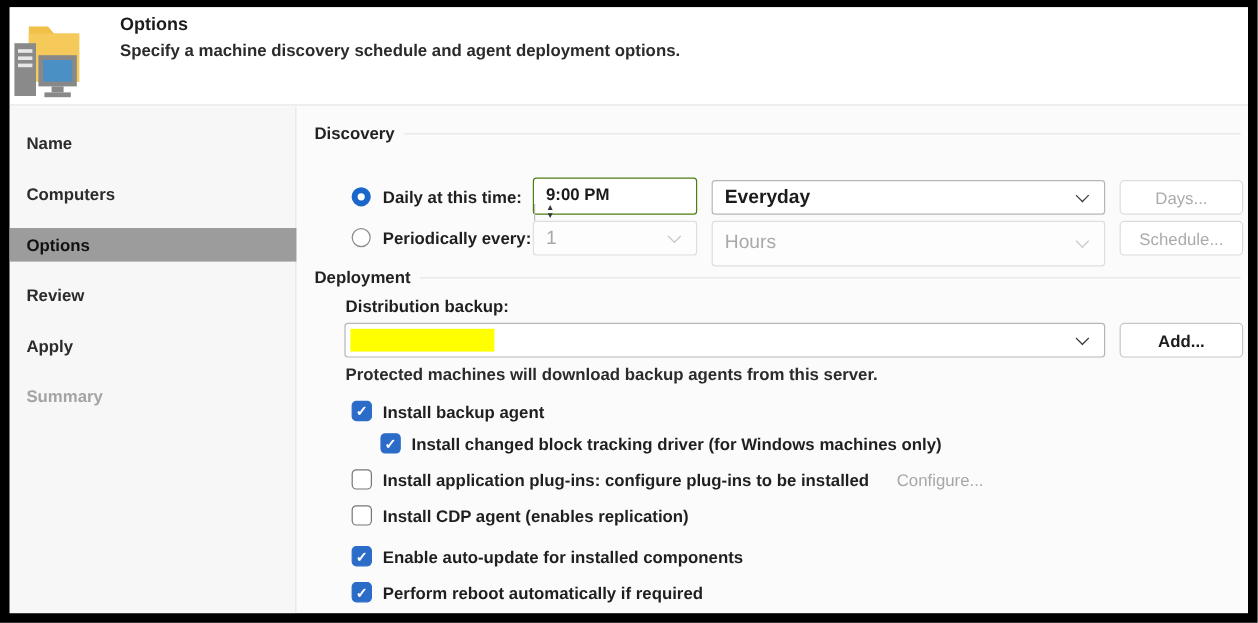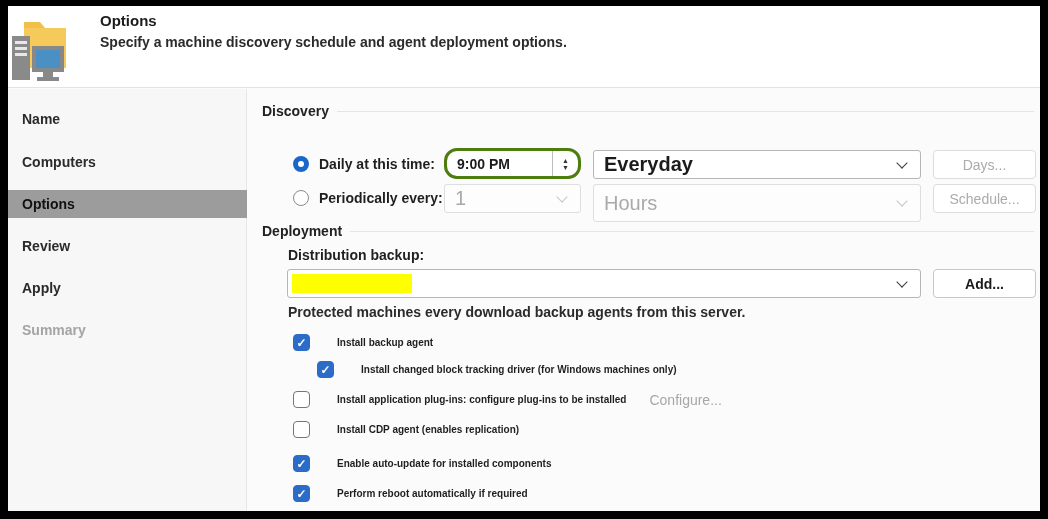--- a/index.html
+++ b/index.html
@@ -28,31 +28,31 @@
   
   .radio { position:absolute; width:16px; height:16px; border-radius:50%; background:#fff; border:1px solid #8b8b8b; }
   .radio.on { border:5px solid #1b66c9; }
 
   
   .cbrow { position:absolute; display:flex; align-items:center; gap:9px; }
   .checkbox { width:17px; height:17px; border:1px solid #767676; border-radius:4px; background:#fff; flex:0 0 auto;
               display:flex; align-items:center; justify-content:center; }
   .checkbox.on { background:#2b6cc8; border-color:#2b6cc8; }
   .checkbox.on::after { content:"✓"; color:#fff; font-size:12px; font-weight:700; line-height:1; }
-  .cbl { font-size:10px; font-weight:600; color:#1f1f1f; white-space:nowrap;margin-left:18px; }
+  .cbl { font-size:14px; font-weight:600; color:#1f1f1f; white-space:nowrap; }
   .cbl-suffix { font-size:14px; font-weight:400; color:#a7a7a7; margin-left:14px; }
 
   
-  .spinbox { position:absolute; background:#fff; border:3px solid #4d7c0f; border-radius:13px; display:flex; }
+  .spinbox { position:absolute; background:#fff; border:1px solid #4d7c0f; border-radius:3px; display:flex;flex-direction:column; }
   .spinbox .val { flex:1; padding:5px 0 0 10px; font-size:14px; font-weight:600; color:#1b1b1b; }
   .spinner { width:26px; border-left:1px solid #bdbdbd; display:flex; flex-direction:column; align-items:center; justify-content:center; color:#333; }
   .spinner span { font-size:7px; line-height:7px; }
 
   .combo { position:absolute; background:#fff; border:1px solid #b6b6b6; border-radius:3px; display:flex; align-items:center; }
-  .combo .val { flex:1; padding-left:10px; font-size:20px; font-weight:600; color:#1b1b1b; white-space:nowrap; overflow:hidden; }
+  .combo .val { flex:1; padding-left:10px; font-size:16px; font-weight:600; color:#1b1b1b; white-space:nowrap; overflow:hidden; }
   .combo.disabled { border-color:#dedede; background:#fdfdfd; }
   .combo.disabled .val { color:#a9a9a9; font-weight:400; }
   .chev { width:8px; height:8px; border-right:1.6px solid #3a3a3a; border-bottom:1.6px solid #3a3a3a;
           transform:rotate(45deg); margin:-4px 14px 0 8px; flex:0 0 auto; }
   .combo.disabled .chev { border-color:#c7c7c7; }
   .redaction { height:19px; width:120px; background:#ffff00; margin-left:4px; }
 
   .btn { position:absolute; background:#fff; border:1px solid #d2d2d2; border-radius:4px;
          font-size:14px; text-align:left; display:flex; align-items:center; justify-content:center; }
   .btn.disabled { color:#ababab; font-weight:400; border-color:#dcdcdc; }
@@ -139,21 +139,21 @@
     <div class="lbl" style="left:280px; top:241px">Distribution backup:</div>
 
     <div class="combo" style="left:279px; top:263px; width:634px; height:29px">
       <span class="redaction"></span>
       <div class="val"></div>
       <span class="chev"></span>
     </div>
 
     <div class="btn primary-enabled" style="left:925px; top:263px; width:103px; height:29px">Add...</div>
 
-    <div class="helper" style="left:280px; top:298px">Protected machines every download backup agents from this server.</div>
+    <div class="helper" style="left:280px; top:298px">Protected machines will download backup agents from this server.</div>
 
     <div class="cbrow" style="left:285px; top:328px">
       <span class="checkbox on"></span>
       <span class="cbl">Install backup agent</span>
     </div>
 
     <div class="cbrow" style="left:309px; top:355px">
       <span class="checkbox on"></span>
       <span class="cbl">Install changed block tracking driver (for Windows machines only)</span>
     </div>

